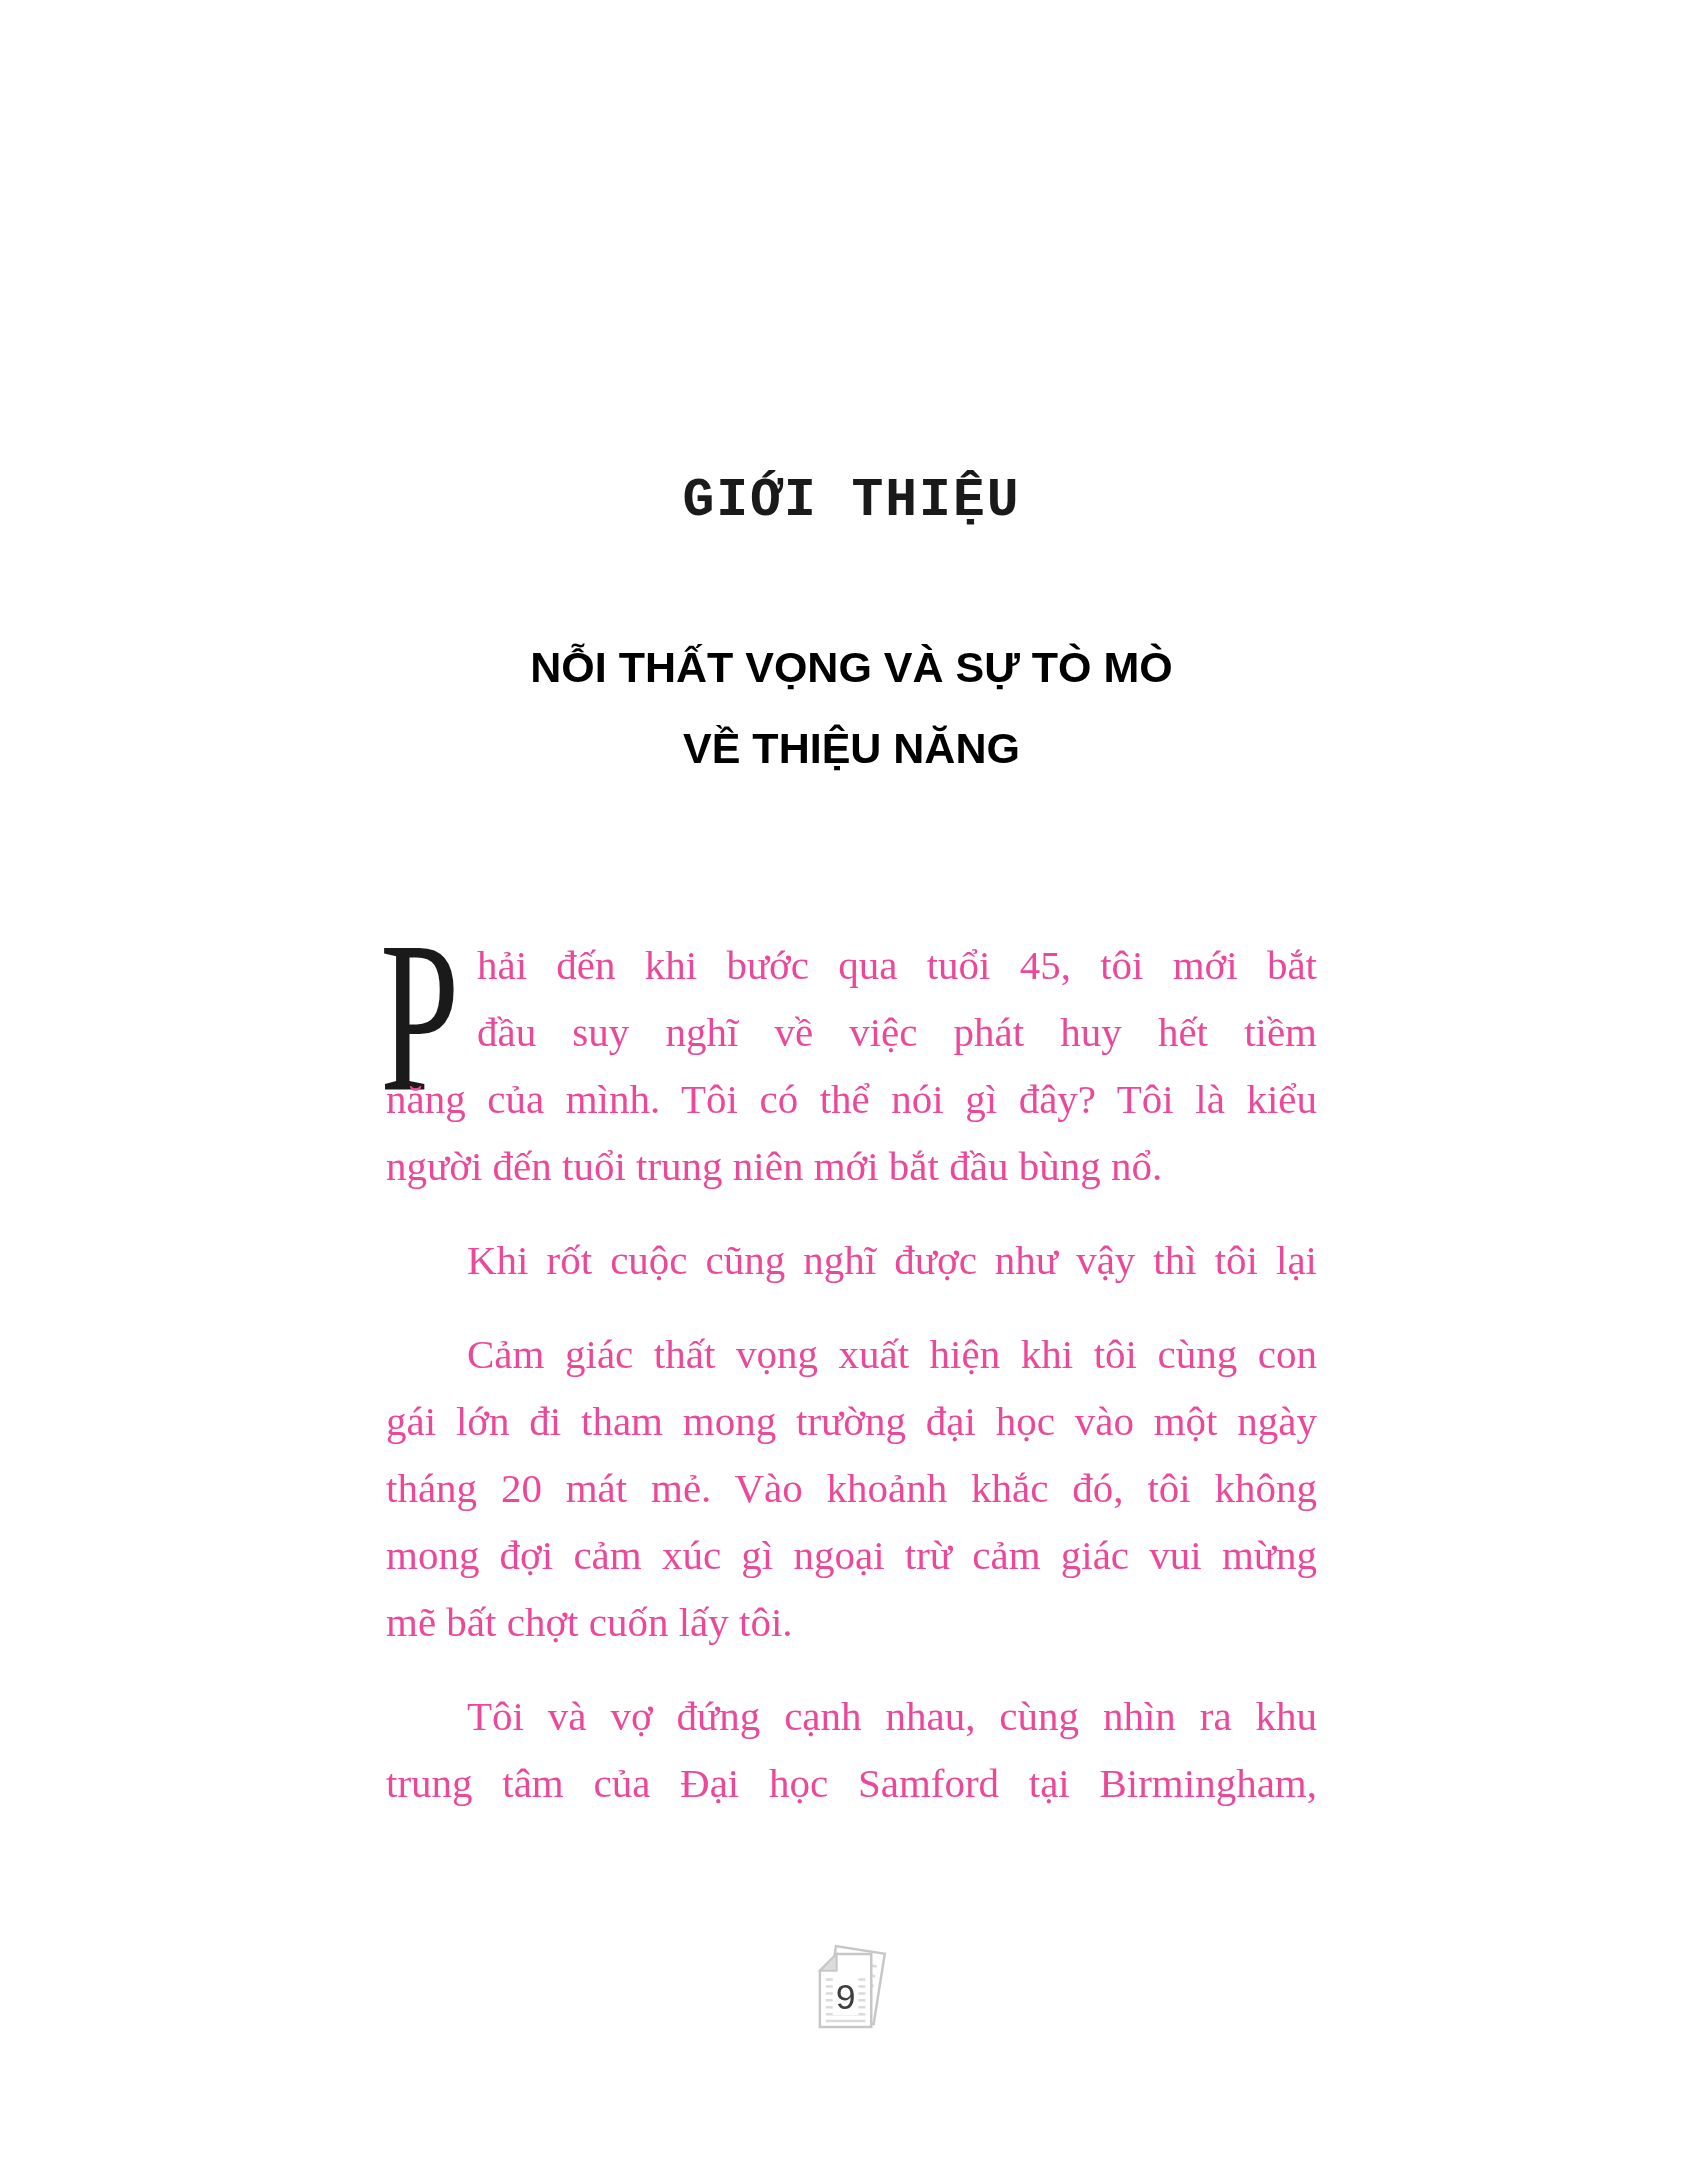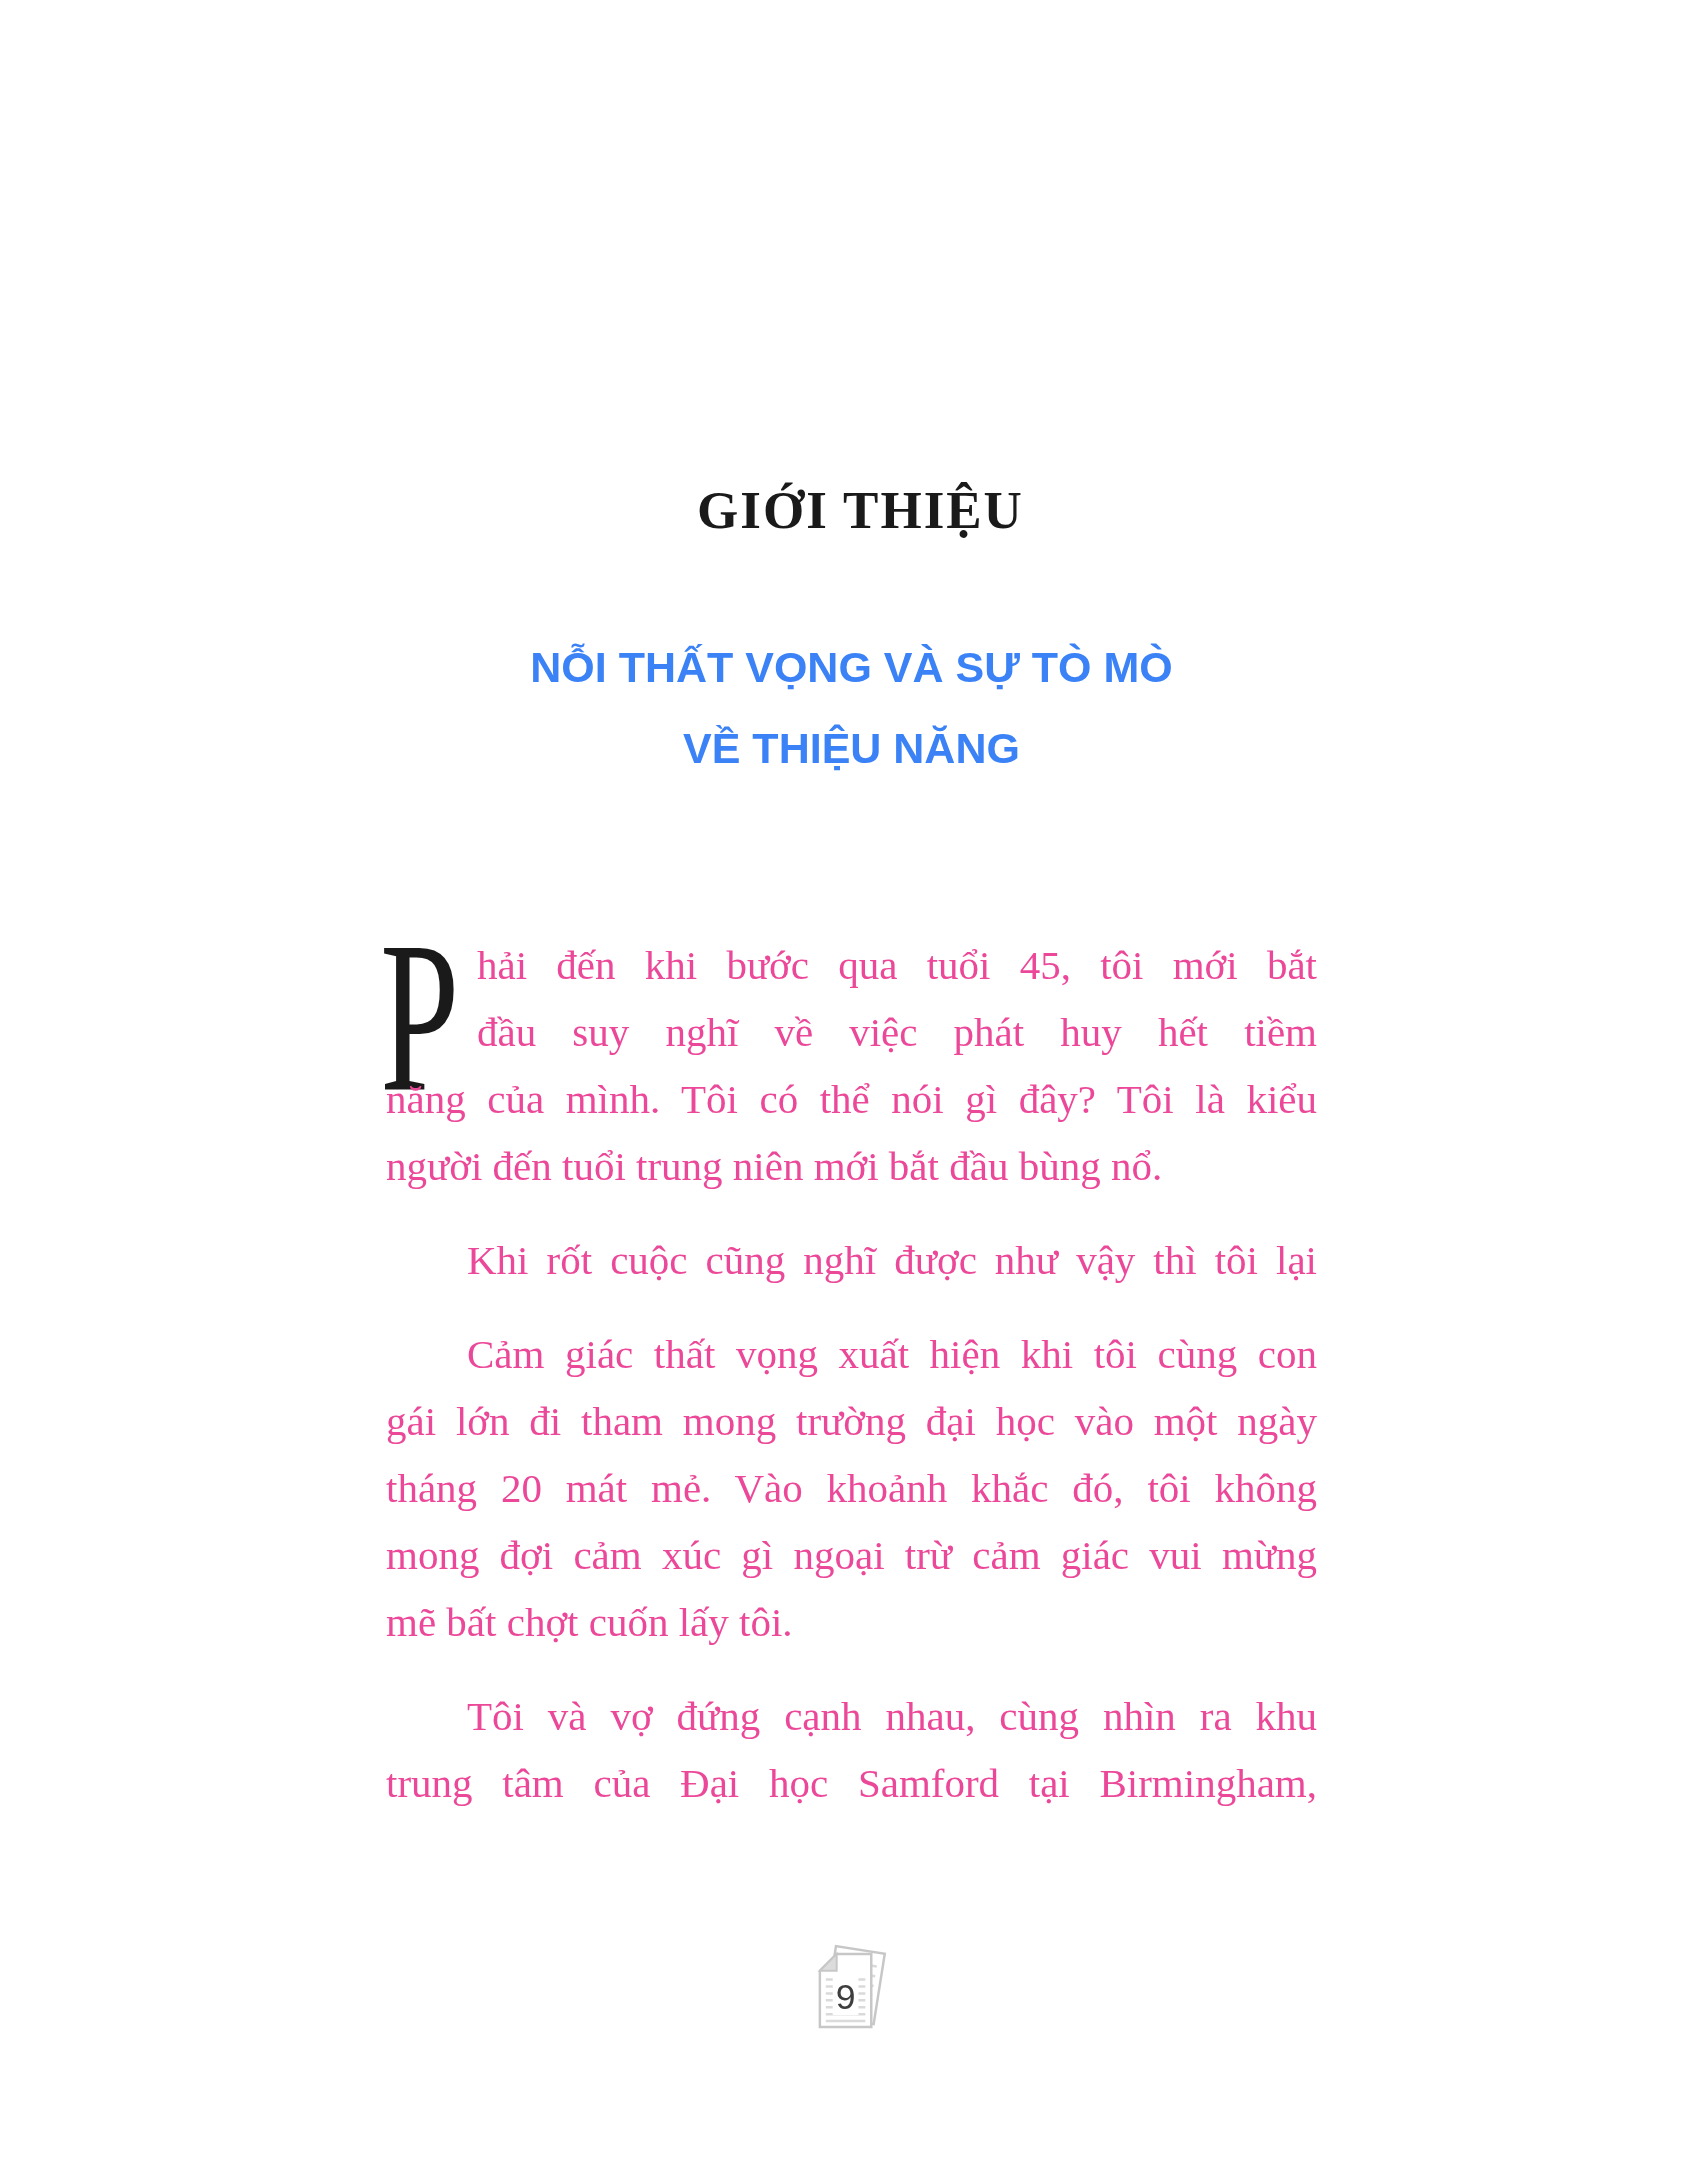--- a/index.html
+++ b/index.html
@@ -10,40 +10,40 @@
     background: #ffffff;
     font-family: "Liberation Serif", "DejaVu Serif", serif;
     color: #1e1e1e;
     overflow: hidden;
   }
   .title {
     position: absolute;
     left: 386px;
     top: 473px;
     width: 931px;
-    margin: 9px;
+    margin: 0;
     text-align: center;
     font-size: 53px;
     font-weight: bold;
     letter-spacing: 2px;
     line-height: 57px;
     color: #1a1a1a;
-    font-family: Liberation Serif, serif;
+    font-family: Liberation Mono, monospace;
   }
   .subtitle {
     position: absolute;
     left: 327px;
     top: 627px;
     width: 1049px;
     text-align: center;
     font-family: "Liberation Sans", "DejaVu Sans", sans-serif;
     font-weight: bold;
     font-size: 43px;
     line-height: 81px;
-    color: #3b82f6;
+    color: #000000;
   }
   .bodytext {
     position: absolute;
     left: 386px;
     top: 932px;
     width: 931px;
     font-size: 41px;
     line-height: 67px;
     color: #ec4899;
   }

